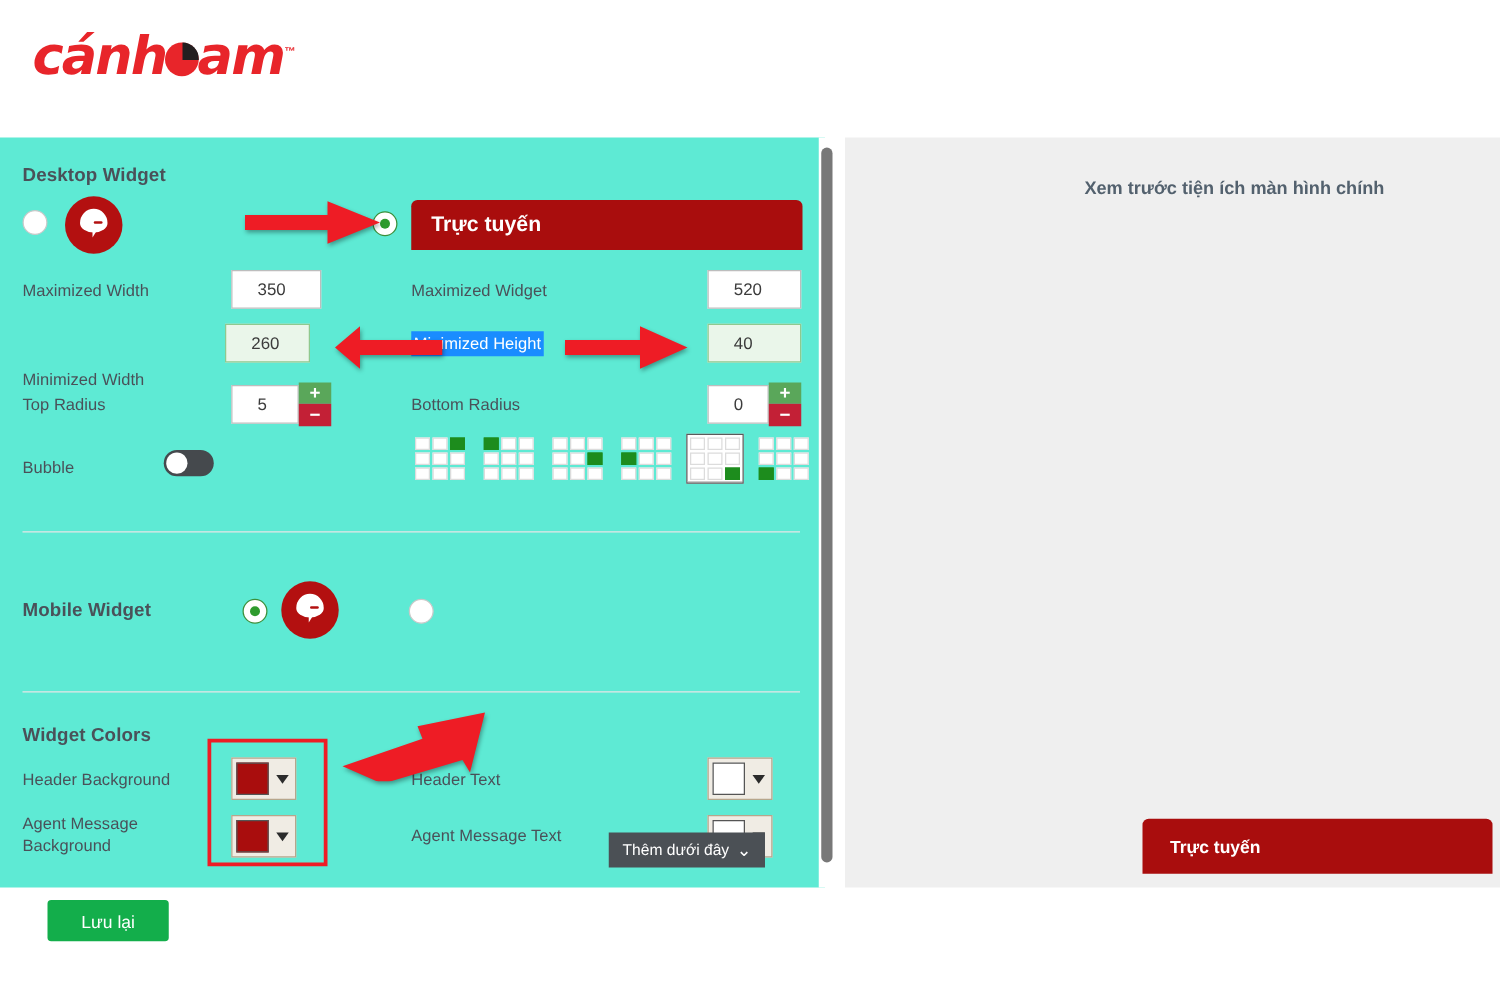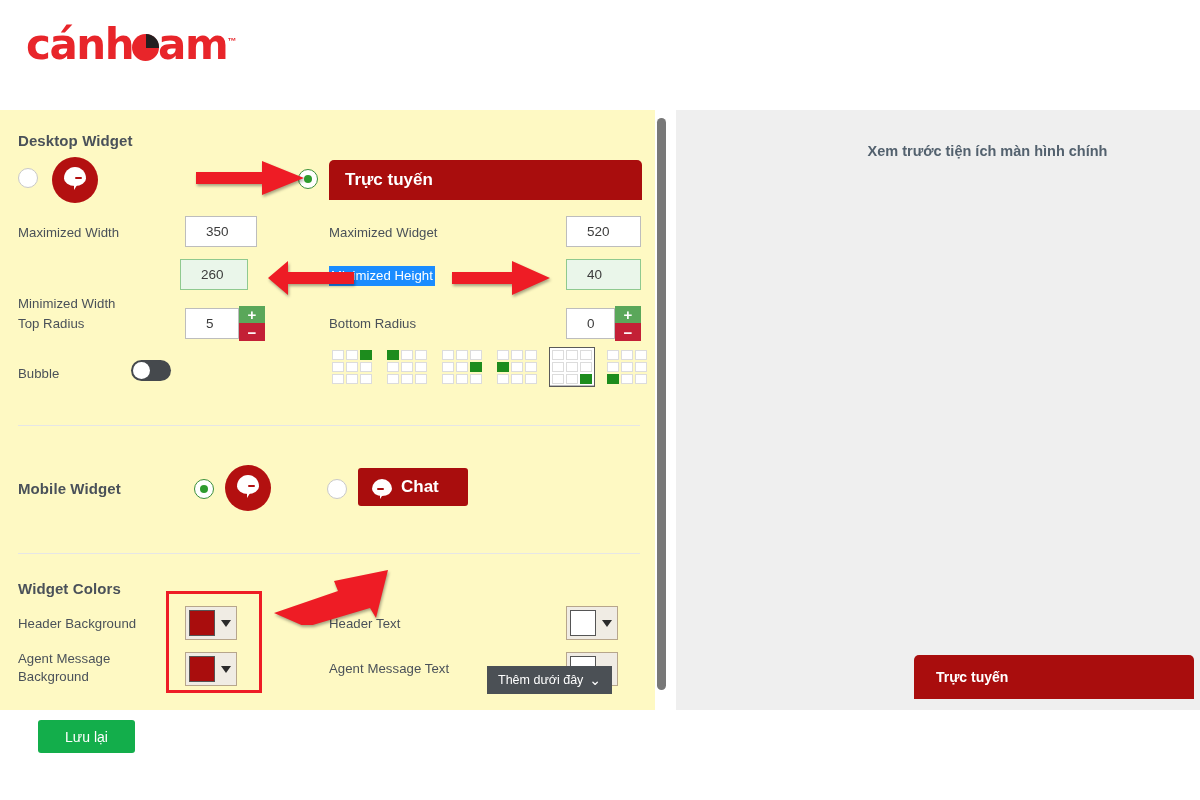--- a/index.html
+++ b/index.html
@@ -7,38 +7,38 @@
   html, body {
     margin: 0; padding: 0;
     width: 1200px; height: 800px;
     background: #ffffff;
     font-family: "Liberation Sans", sans-serif;
     overflow: hidden;
   }
   #root { position: relative; width: 1200px; height: 800px; background:#fff; }
 
   
-  .logo-wrap { position:absolute; left:26px; top:22px; height:46px; display:flex; align-items:center; }
+  .logo-wrap { position:absolute; left:26px; top:22px; height:46px; display:flex; align-items:center;font-style:italic; }
   .logo-text {
     font-family:"DejaVu Sans", sans-serif;
     font-weight:700; font-size:42px; letter-spacing:-1.5px;
     color:#e8252a; line-height:1;
     position:relative;
   }
   .logo-pie { display:inline-block; width:27px; height:27px; border-radius:50%;
      background:#e8252a; position:relative; vertical-align:-2px; margin:0 -1px 0 -1px; }
   .logo-pie::before { content:""; position:absolute; left:50%; top:0; width:50%; height:50%;
      background:#231f20; border-top-right-radius:27px; }
   .logo-tm { font-size:9px; font-weight:700; vertical-align:super; color:#e8252a;
      font-family:"Liberation Sans",sans-serif; letter-spacing:0; }
 
   
   .form-panel {
     position:absolute; left:0; top:110px; width:660px; height:600px;
-    background:#fef9c3; overflow:hidden;
+    background:#5eead4; overflow:hidden;
   }
   .scrollbar-track { position:absolute; left:655px; top:110px; width:14px; height:600px; background:#fff; }
   .scrollbar-thumb { position:absolute; left:657px; top:118px; width:9px; height:572px;
      background:#787878; border-radius:5px; }
 
   .sec-title { font-size:15px; font-weight:700; color:#4a5159; letter-spacing:.1px; }
   .lbl { font-size:13.2px; color:#4a5159; letter-spacing:.05px; }
 
   .row { position:absolute; }
 
@@ -271,27 +271,20 @@
     <div class="row" style="left:194px; top:369px;">
       <span class="radio on"></span>
     </div>
     <div class="row" style="left:225px; top:355px;">
       <span class="chat-circle"><span class="bub"></span></span>
     </div>
 
     <div class="row" style="left:327px; top:369px;">
       <span class="radio"></span>
     </div>
-    <div class="row" style="left:358px; top:358px; width:110px; height:38px; background:#a90d0d; border-radius:3px; display:flex; align-items:center; gap:9px; padding-left:14px;">
-      <span style="position:relative; width:20px; height:17px; background:#fff; border-radius:50%/58% 58% 42% 42%;">
-        <span style="position:absolute; left:5px; top:9px; width:7px; height:2px; background:#a90d0d; border-radius:1px;"></span>
-        <span style="position:absolute; left:8px; top:14px; width:0; height:0; border-left:4px solid #fff; border-bottom:6px solid transparent;"></span>
-      </span>
-      <span style="color:#fff; font-size:17px; font-weight:700;">Chat</span>
-    </div>
 
     <div class="divider" style="top:443px;"></div>
 
     <div class="row sec-title" style="left:18px; top:470px;">Widget Colors</div>
 
     <div class="row lbl" style="left:18px; top:506px;">Header Background</div>
     <div class="row" style="left:185px; top:496px;">
       <div class="swatch">
         <span class="col" id="sw0" style="background: rgb(169, 13, 13);"></span>
         <span class="car"></span>

